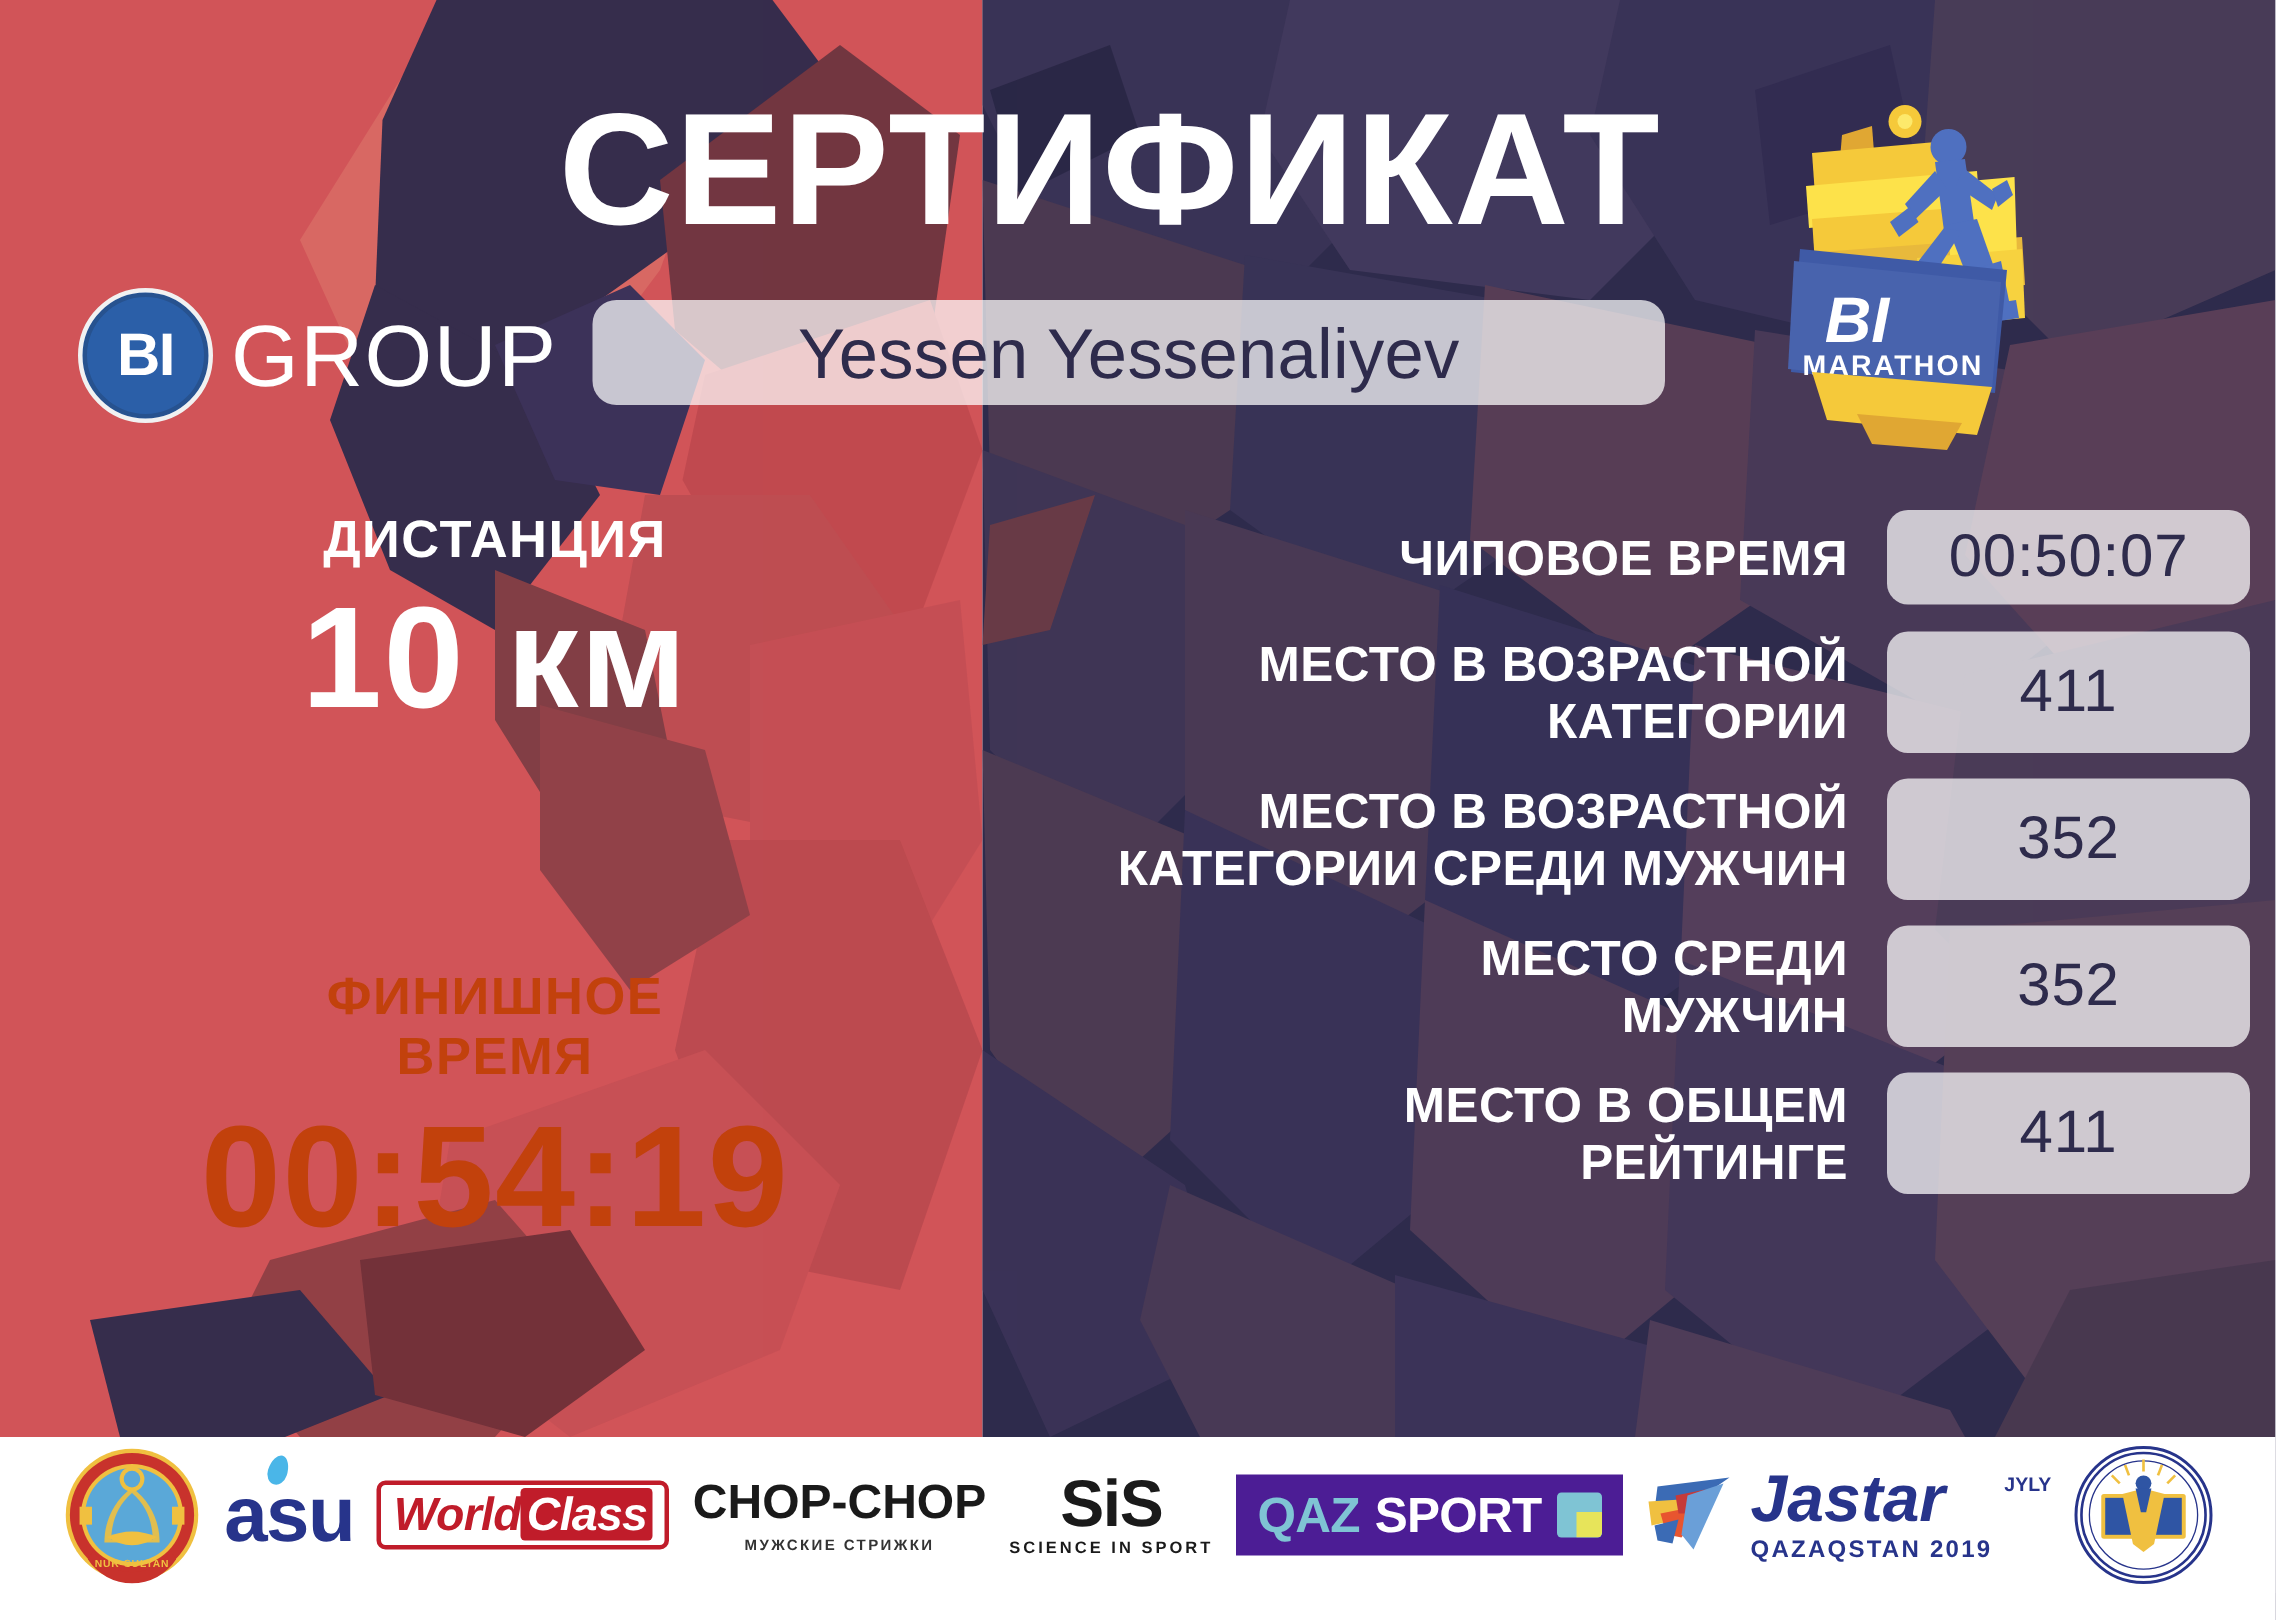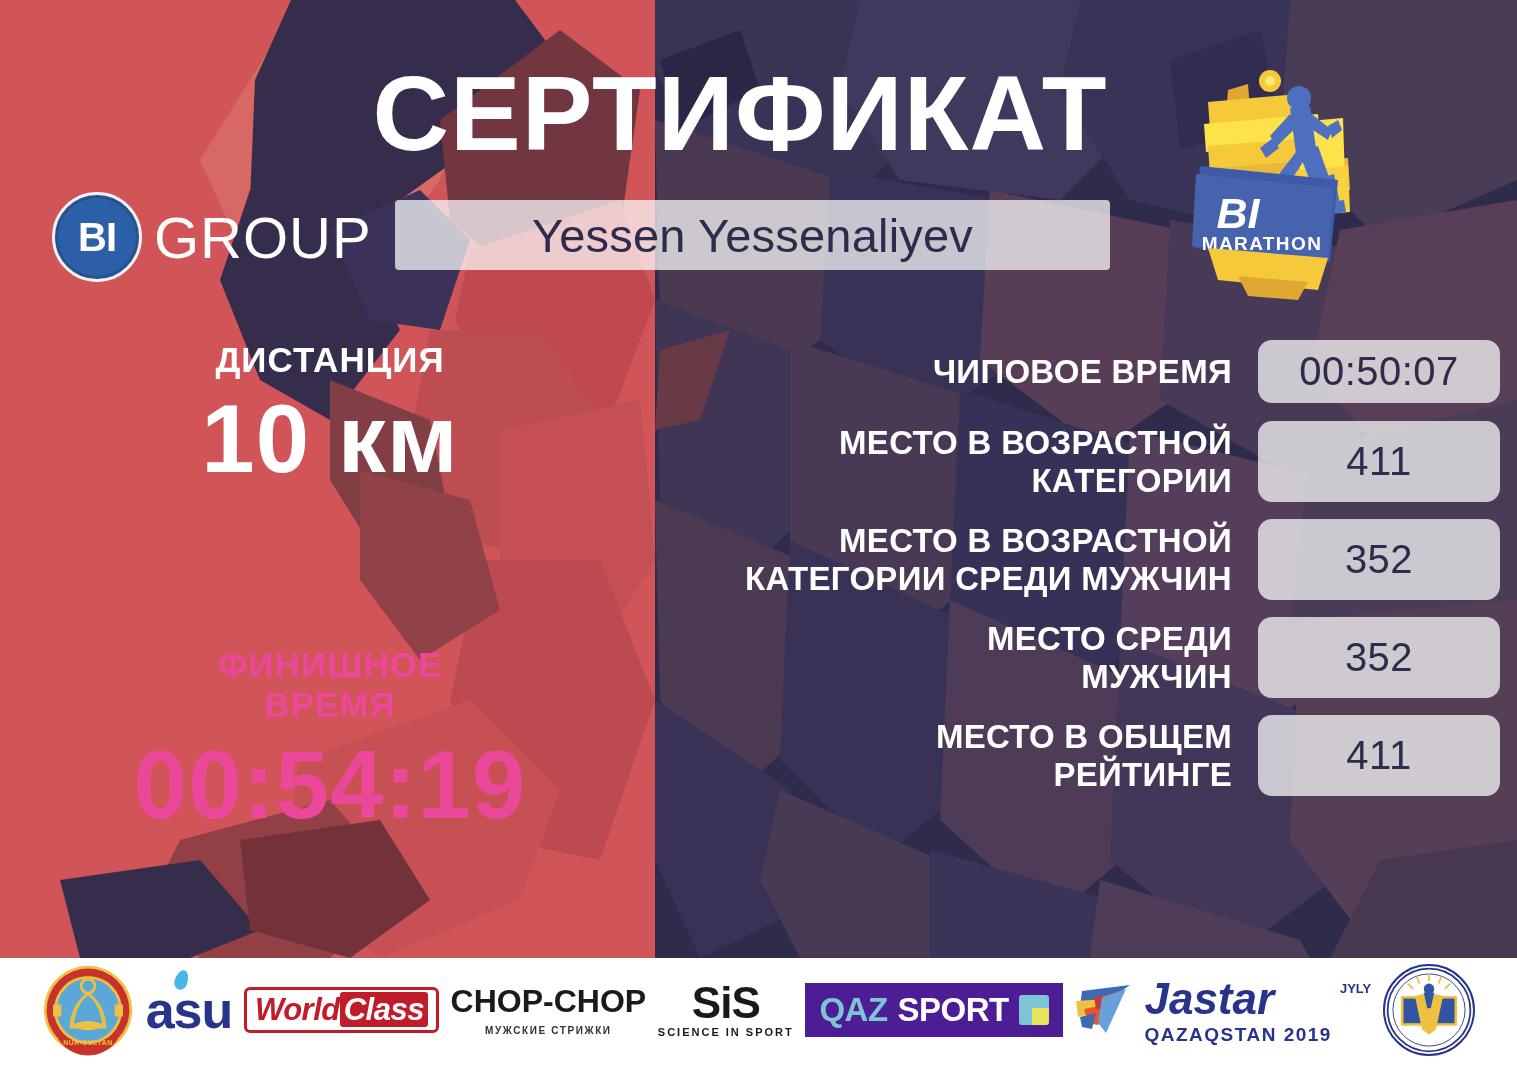--- a/index.html
+++ b/index.html
@@ -38,36 +38,36 @@
     box-shadow:0 0 0 3px #27528f inset;
     display:flex;align-items:center;justify-content:center;
     color:#ffffff;font-size:40px;font-weight:bold;letter-spacing:-1px;
   }
   .bi-word{color:#ffffff;font-size:58px;font-weight:500;letter-spacing:1px;}
 
   
   .name-pill{
     position:absolute;left:395px;top:200px;width:715px;height:70px;
     background:rgba(255,255,255,0.72);
-    border-radius:4px;
+    border-radius:16px;
     display:flex;align-items:center;justify-content:center;
   }
   .name-pill span{
     color:#2e2b4c;font-size:47px;font-weight:400;letter-spacing:0.2px;
     white-space:nowrap;
   }
 
   
   .marathon{position:absolute;left:1178px;top:62px;width:200px;height:240px;}
 
   
   .left-block{position:absolute;left:60px;top:340px;width:540px;text-align:center;color:#fff;}
   .l-label{font-size:35px;font-weight:bold;letter-spacing:1px;line-height:1.15;}
   .l-value{font-size:96px;font-weight:bold;letter-spacing:1px;line-height:1.1;margin-top:6px;}
-  .left-block-2{position:absolute;left:60px;top:645px;width:540px;text-align:center;color:#ec4899;}
+  .left-block-2{position:absolute;left:60px;top:645px;width:540px;text-align:center;color:#c2410c;}
 
   
   .rows{position:absolute;left:620px;top:340px;width:880px;}
   .row{display:flex;align-items:center;margin-bottom:18px;}
   .row-label{
     flex:1;text-align:right;color:#ffffff;
     font-size:33px;font-weight:bold;line-height:1.14;letter-spacing:0.3px;
     padding-right:26px;
     white-space:pre-line;
   }
@@ -113,21 +113,21 @@
   .qaz{background:#4c1d95;padding:8px 14px;display:flex;align-items:center;gap:10px;}
   .qaz .q1{color:#7fc4d4;font-size:33px;font-weight:bold;letter-spacing:-0.5px;}
   .qaz .q2{color:#ffffff;font-size:33px;font-weight:bold;letter-spacing:-0.5px;}
   .qaz .sq{width:30px;height:30px;background:#7fc4d4;border-radius:3px;position:relative;overflow:hidden;}
   .qaz .sq:after{content:"";position:absolute;right:0;bottom:0;width:17px;height:17px;
     background:#e7e45a;border-radius:0 0 3px 0;}
 
   .jastar{display:flex;align-items:center;gap:8px;}
   .jastar .txt{color:#27348b;line-height:1;}
   .jastar .j1{font-size:44px;font-style:italic;font-weight:bold;letter-spacing:0px;}
-  .jastar .j2{font-size:19px;font-weight:bold;letter-spacing:1.5px;margin-top:4px;}
+  .jastar .j2{font-size:16px;font-weight:bold;letter-spacing:1.5px;margin-top:4px;}
   .jastar .jyly{font-size:13px;font-weight:bold;color:#27348b;align-self:flex-start;margin-top:4px;}
 
   .seal{width:88px;height:88px;border-radius:50%;border:2px solid #27348b;
     position:relative;background:#ffffff;display:flex;align-items:center;justify-content:center;}
 
   .nursultan{width:92px;height:92px;border-radius:50%;position:relative;}
 </style>
 </head>
 <body>
 

